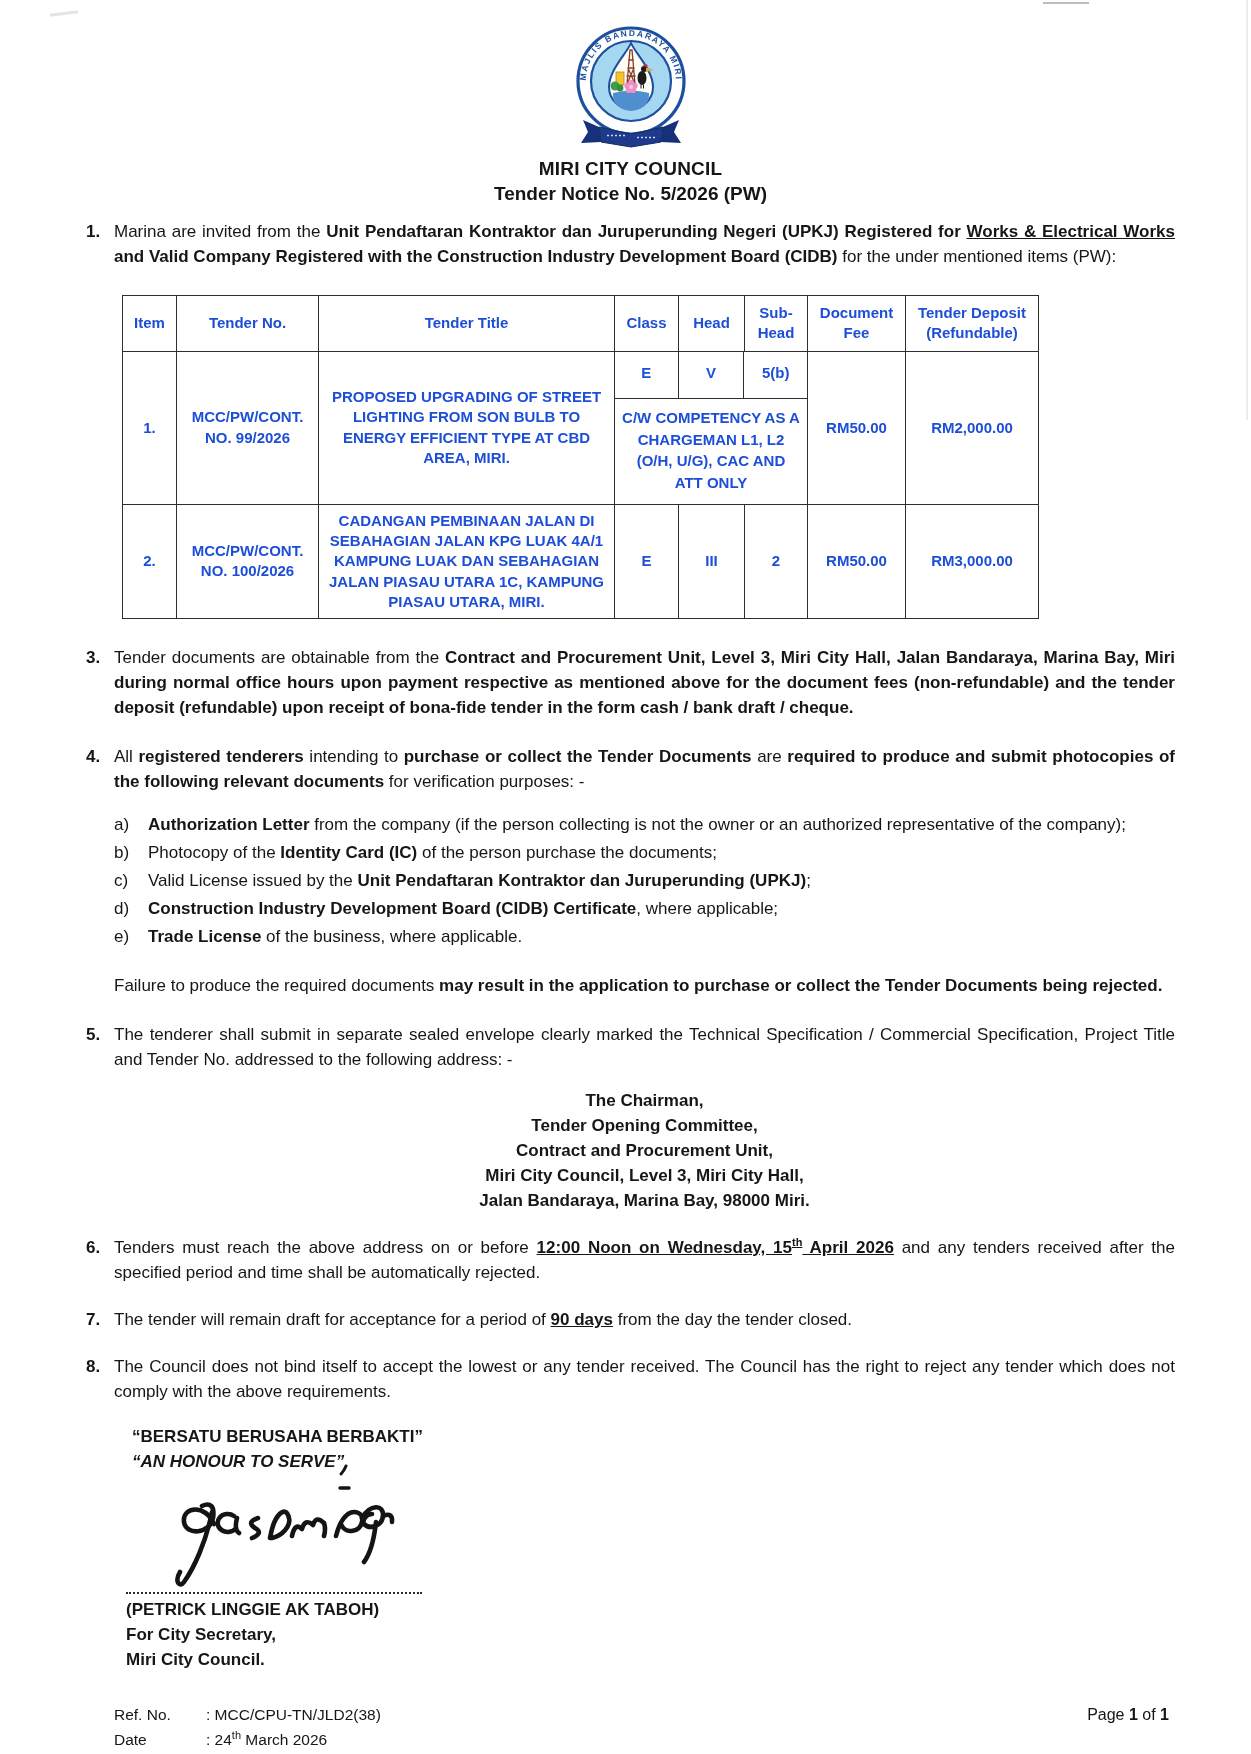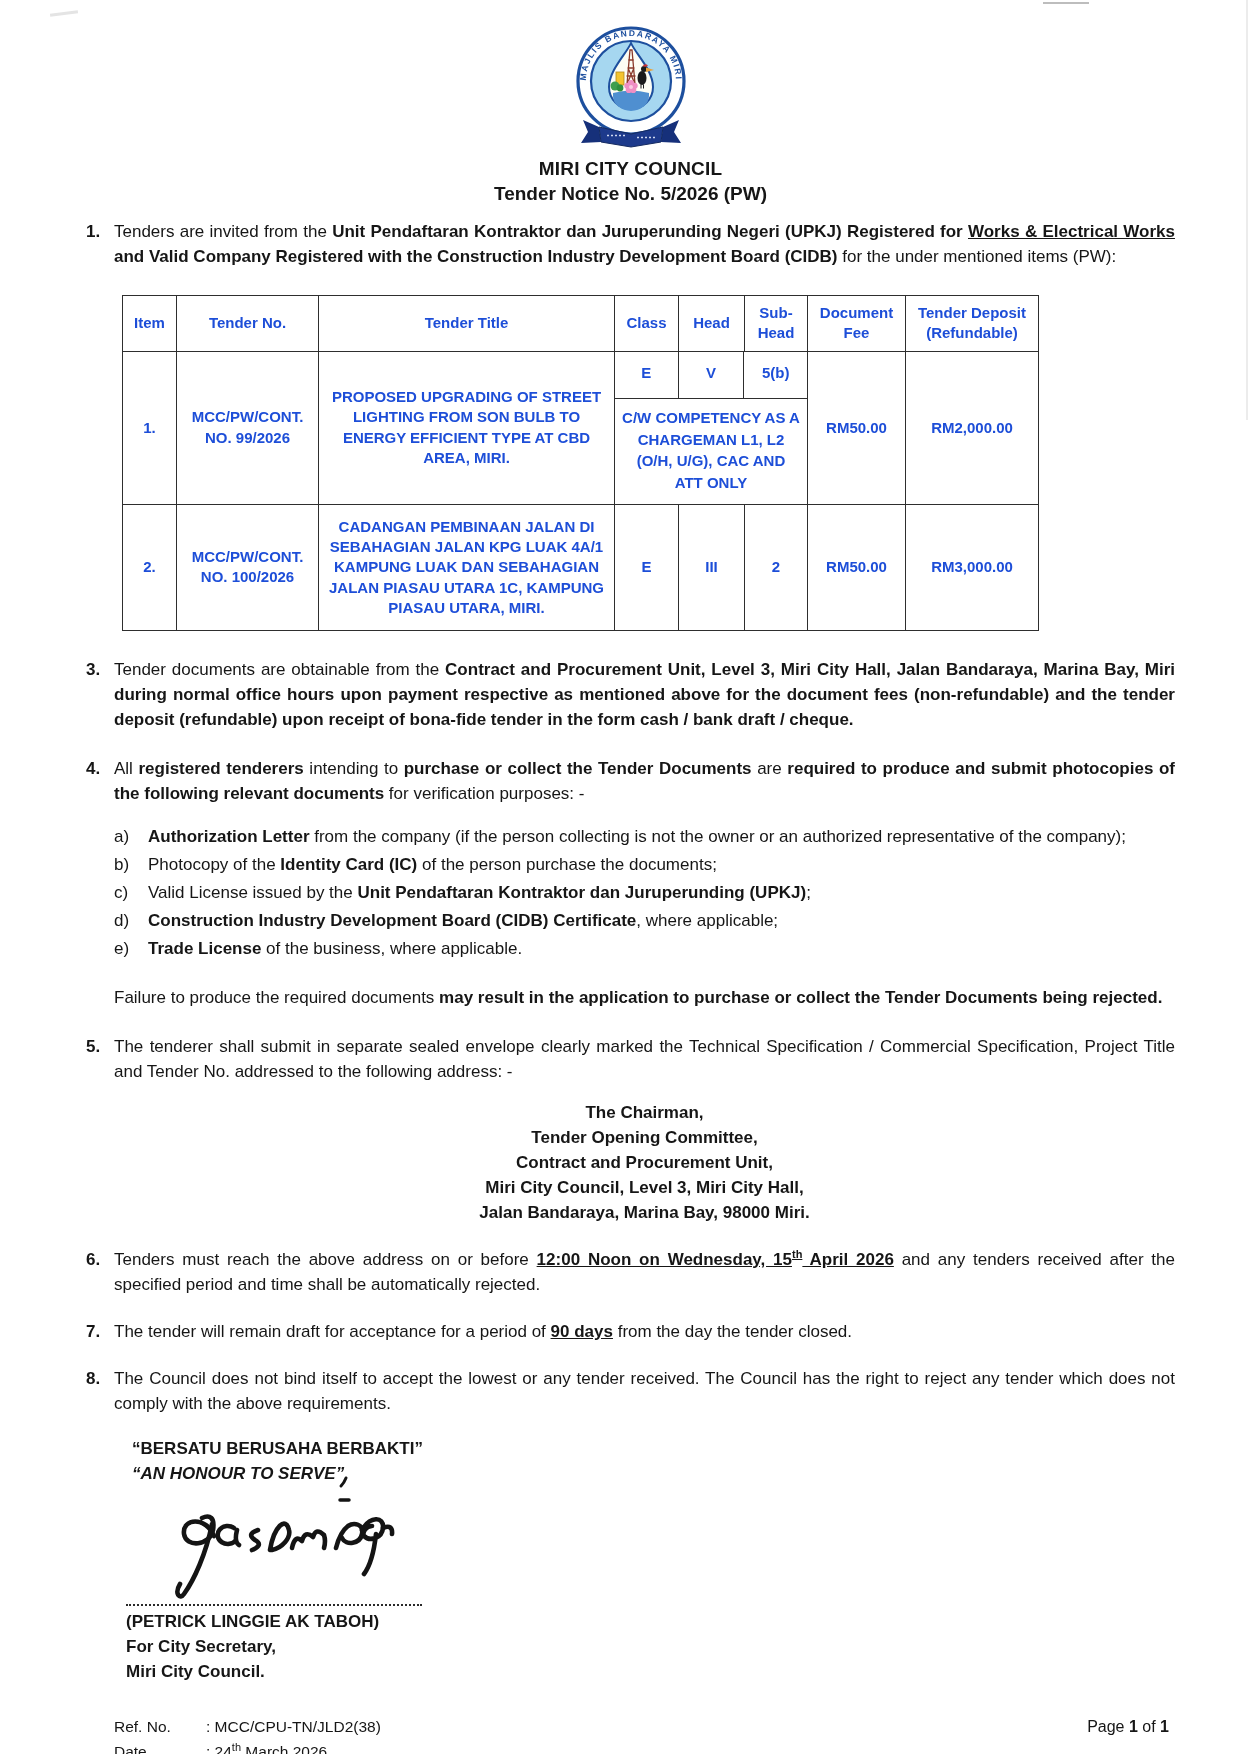--- a/index.html
+++ b/index.html
@@ -30,21 +30,21 @@
   .ptext{flex:1;text-align:justify;}
 
   
   .tender-table{
     border-collapse:collapse;table-layout:fixed;
     width:916px;margin:26px 0 0 36px;
     font-size:15px;font-weight:bold;color:#1d4ed8;
   }
   .tender-table th,.tender-table td{
     border:1.6px solid #2e2e2e;text-align:center;vertical-align:middle;
-    padding:12px 5px;line-height:1.35;
+    padding:6px 5px;line-height:1.35;
   }
   .tender-table th{white-space:pre-line;padding:7px 4px;}
   .cell-tender-no{white-space:pre-line;text-align:left;padding-left:13px;}
   .cell-title{text-align:justify;padding:10px 12px;line-height:1.7;}
   .chs-cell{padding:0 !important;vertical-align:top !important;}
   .chs-top{display:grid;grid-template-columns:64fr 66fr 63fr;border-bottom:1.6px solid #2e2e2e;}
   .chs-top>div{padding:11px 0 15px;}
   .chs-top>div:nth-child(1),.chs-top>div:nth-child(2){border-right:1.6px solid #2e2e2e;}
   .chs-note{padding:8px 6px 10px;line-height:1.45;}
 
@@ -119,21 +119,21 @@
         <path d="M28,103 L60,110 L92,103 L90,118 L60,123 L30,118 Z" fill="#1d3a8c" stroke="#142a60" stroke-width="1"></path>
         <path d="M36,111.5 h18 M66,113.5 h18" stroke="#cfd8f0" stroke-width="1.4" stroke-dasharray="2 2"></path>
       </svg>
     </span>
     <div class="org-name">MIRI CITY COUNCIL</div>
     <div class="notice-title">Tender Notice No. 5/2026 (PW)</div>
   </div>
 
   <div class="para" style="margin-top:14px;">
     <span class="pnum">1.</span>
-    <div class="ptext"><span>Tenders are invited from the </span><span class="b">Unit Pendaftaran Kontraktor dan Juruperunding Negeri (UPKJ) Registered for </span><span class="b u">Works &amp; Electrical Works</span><span class="b"> and Valid Company Registered with the Construction Industry Development Board (CIDB)</span><span> for the under mentioned items (PW):</span></div>
+    <div class="ptext"><span>Marina are invited from the </span><span class="b">Unit Pendaftaran Kontraktor dan Juruperunding Negeri (UPKJ) Registered for </span><span class="b u">Works &amp; Electrical Works</span><span class="b"> and Valid Company Registered with the Construction Industry Development Board (CIDB)</span><span> for the under mentioned items (PW):</span></div>
   </div>
 
   <table class="tender-table">
     <colgroup>
       <col style="width:54px">
         <col style="width:142px">
         <col style="width:296px">
       <col style="width:64px">
         <col style="width:66px">
         <col style="width:63px">

